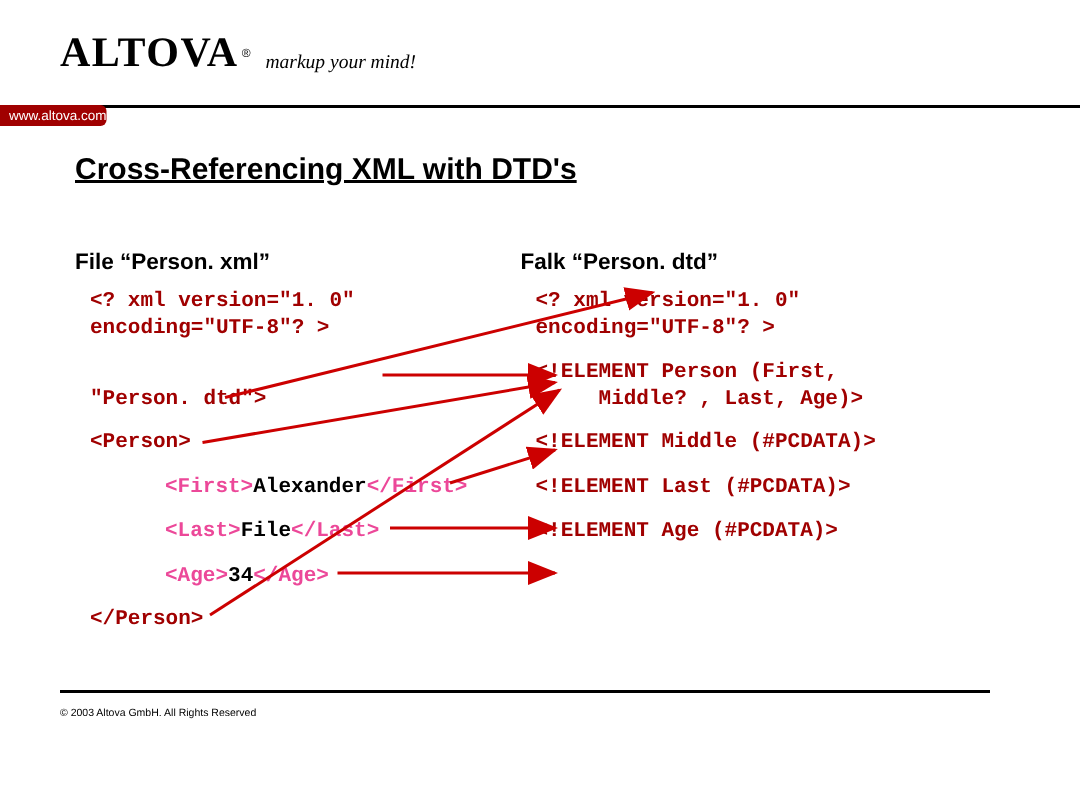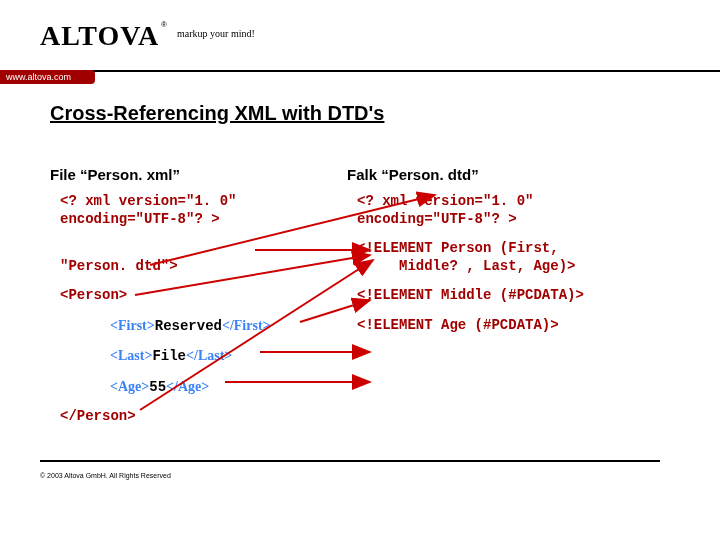--- a/index.html
+++ b/index.html
@@ -16,50 +16,51 @@
   .header {
     position: relative;
     height: 70px;
     border-bottom: 2px solid #000;
   }
   .logo-block {
     position: absolute;
     left: 40px;
     top: 20px;
     display: flex;
-    align-items: center;
+    align-items: flex-end;
   }
   .logo-text {
     font-family: Georgia, 'Times New Roman', serif;
     font-size: 28px;
     font-weight: bold;
     letter-spacing: 1px;
   }
   .logo-reg {
     font-size: 8px;
     vertical-align: top;
     margin-left: 2px;
     position: relative;
     top: -12px;
   }
   .tagline {
     font-family: Georgia, 'Times New Roman', serif;
-    font-size: 10px;
+    font-style: italic;
+    font-size: 13px;
     margin-left: 10px;
     position: relative;
     top: -3px;
   }
   .tab {
     position: absolute;
     left: 0;
     top: 70px;
     background: #a00000;
     color: #fff;
     font-size: 9px;
-    padding: 2px 24px 2px 6px;
+    padding: 2px 0 2px 6px;
     border-radius: 0 4px 4px 0;
   }
   .content {
     position: relative;
     padding: 30px 76px 0 50px;
   }
   .title {
     font-size: 20px;
     font-weight: bold;
     text-decoration: underline;
@@ -82,21 +83,21 @@
   .col-right { width: 50%; }
   .code-row {
     font-family: "Courier New", Courier, monospace;
     font-size: 14px;
     font-weight: bold;
     color: #a00000;
     margin-bottom: 12px;
     line-height: 1.25;
     white-space: nowrap;
   }
-  .code-row .tag { color: #3b82f6; font-family: Liberation Serif, serif; }
+  .code-row .tag { color: #ec4899; }
   .code-row .txt { color: #000; font-weight: bold; }
   .indent0 { padding-left: 10px; }
   .indent1 { padding-left: 60px; }
   .svg-overlay {
     position: absolute;
     left: 0; top: 0;
     width: 720px;
     height: 540px;
     pointer-events: none;
   }
@@ -142,29 +143,29 @@
       <div class="code-row indent0">
         <br>
         <span>"Person. dtd"&gt;</span>
       </div>
 
       <div class="code-row indent0">
         <span>&lt;Person&gt;</span>
       </div>
 
       <div class="code-row indent1">
-        <span class="tag">&lt;First&gt;</span><span class="txt">Reserved</span><span class="tag">&lt;/First&gt;</span>
+        <span class="tag">&lt;First&gt;</span><span class="txt">Alexander</span><span class="tag">&lt;/First&gt;</span>
       </div>
 
       <div class="code-row indent1">
         <span class="tag">&lt;Last&gt;</span><span class="txt">File</span><span class="tag">&lt;/Last&gt;</span>
       </div>
 
       <div class="code-row indent1">
-        <span class="tag">&lt;Age&gt;</span><span class="txt">55</span><span class="tag">&lt;/Age&gt;</span>
+        <span class="tag">&lt;Age&gt;</span><span class="txt">34</span><span class="tag">&lt;/Age&gt;</span>
       </div>
 
       <div class="code-row indent0">
         <span>&lt;/Person&gt;</span>
       </div>
     </div>
 
     <div class="col col-right">
       <div class="file-header">Falk “Person. dtd”</div>
 
@@ -176,20 +177,23 @@
       <div class="code-row indent0">
         <span>&lt;!ELEMENT Person (First,</span><br>
         &nbsp;&nbsp;&nbsp;&nbsp;&nbsp;<span>Middle? , Last, Age)&gt;</span>
       </div>
 
 
       <div class="code-row indent0">
         <span>&lt;!ELEMENT Middle (#PCDATA)&gt;</span>
       </div>
 
+      <div class="code-row indent0">
+        <span>&lt;!ELEMENT Last (#PCDATA)&gt;</span>
+      </div>
 
       <div class="code-row indent0">
         <span>&lt;!ELEMENT Age (#PCDATA)&gt;</span>
       </div>
     </div>
 
   </div>
 </div>
 
 <svg class="svg-overlay">

